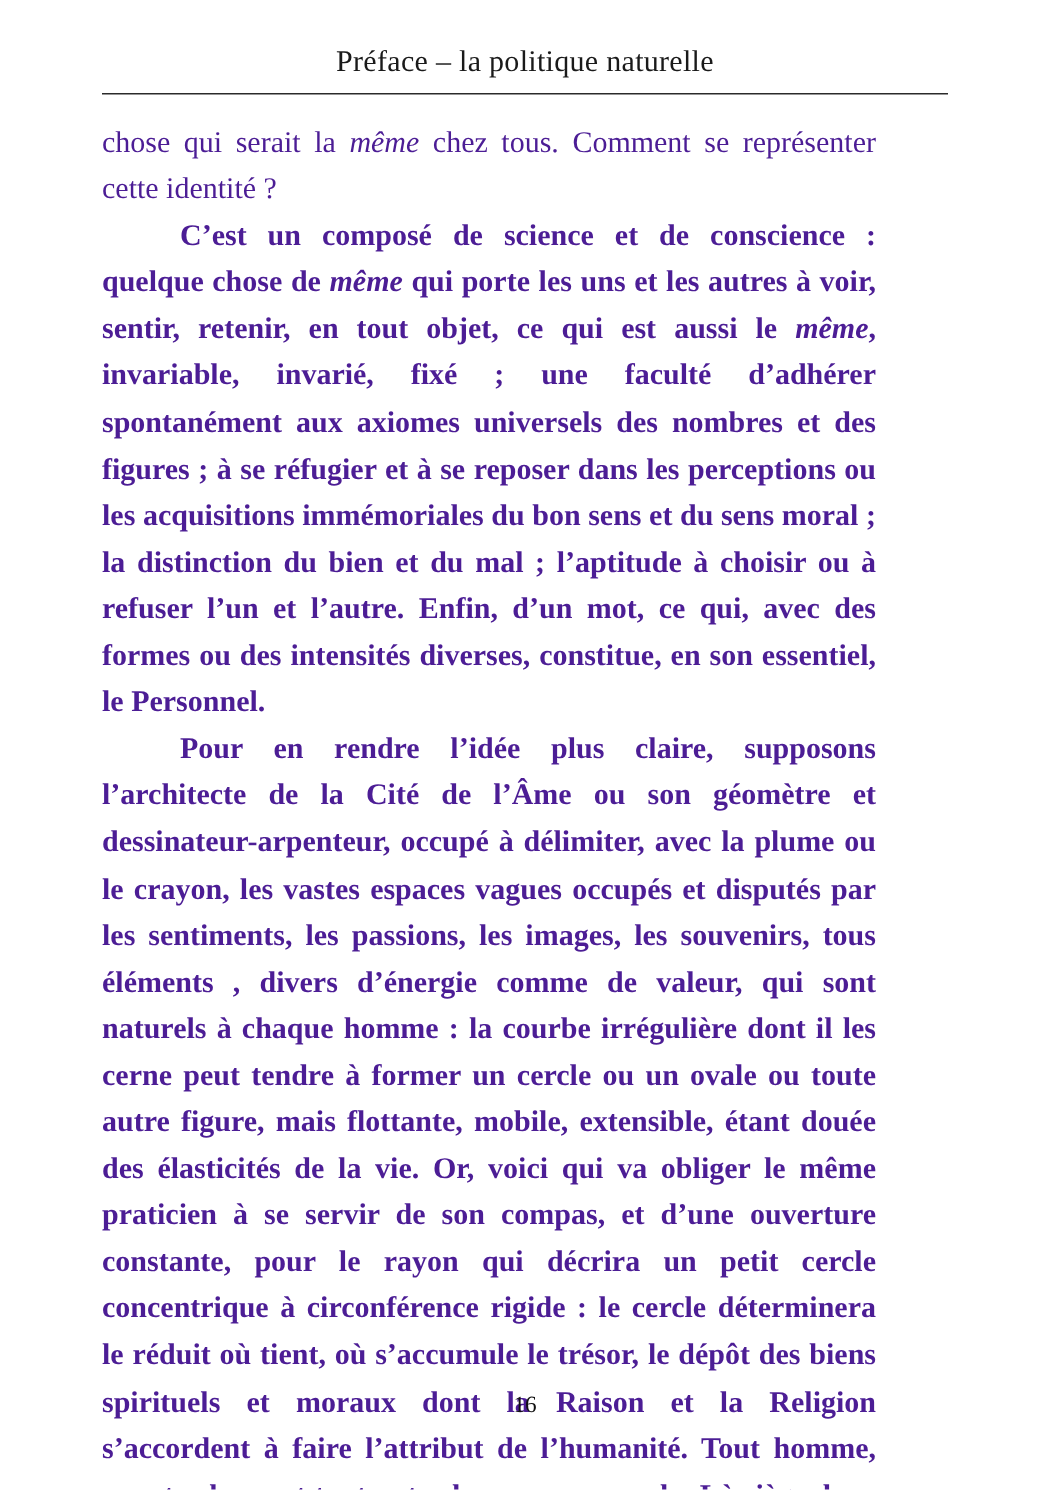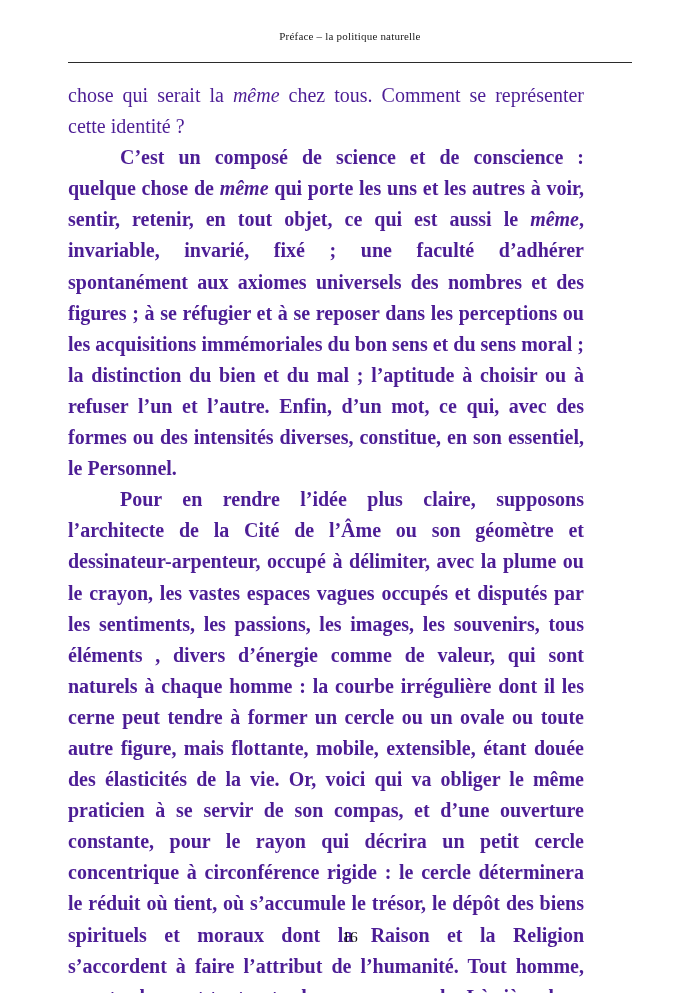--- a/index.html
+++ b/index.html
@@ -20,21 +20,21 @@
     width: 700px;
     height: 993px;
     box-sizing: border-box;
   }
   .running-head {
     position: absolute;
     top: 30px;
     left: 68px;
     right: 68px;
     text-align: center;
-    font-size: 11px;
+    font-size: 20px;
     letter-spacing: 0.2px;
     color: #1a1a1a;
   }
   .head-rule {
     position: absolute;
     top: 62px;
     left: 68px;
     width: 564px;
     height: 1px;
     background: #2b2b2b;

